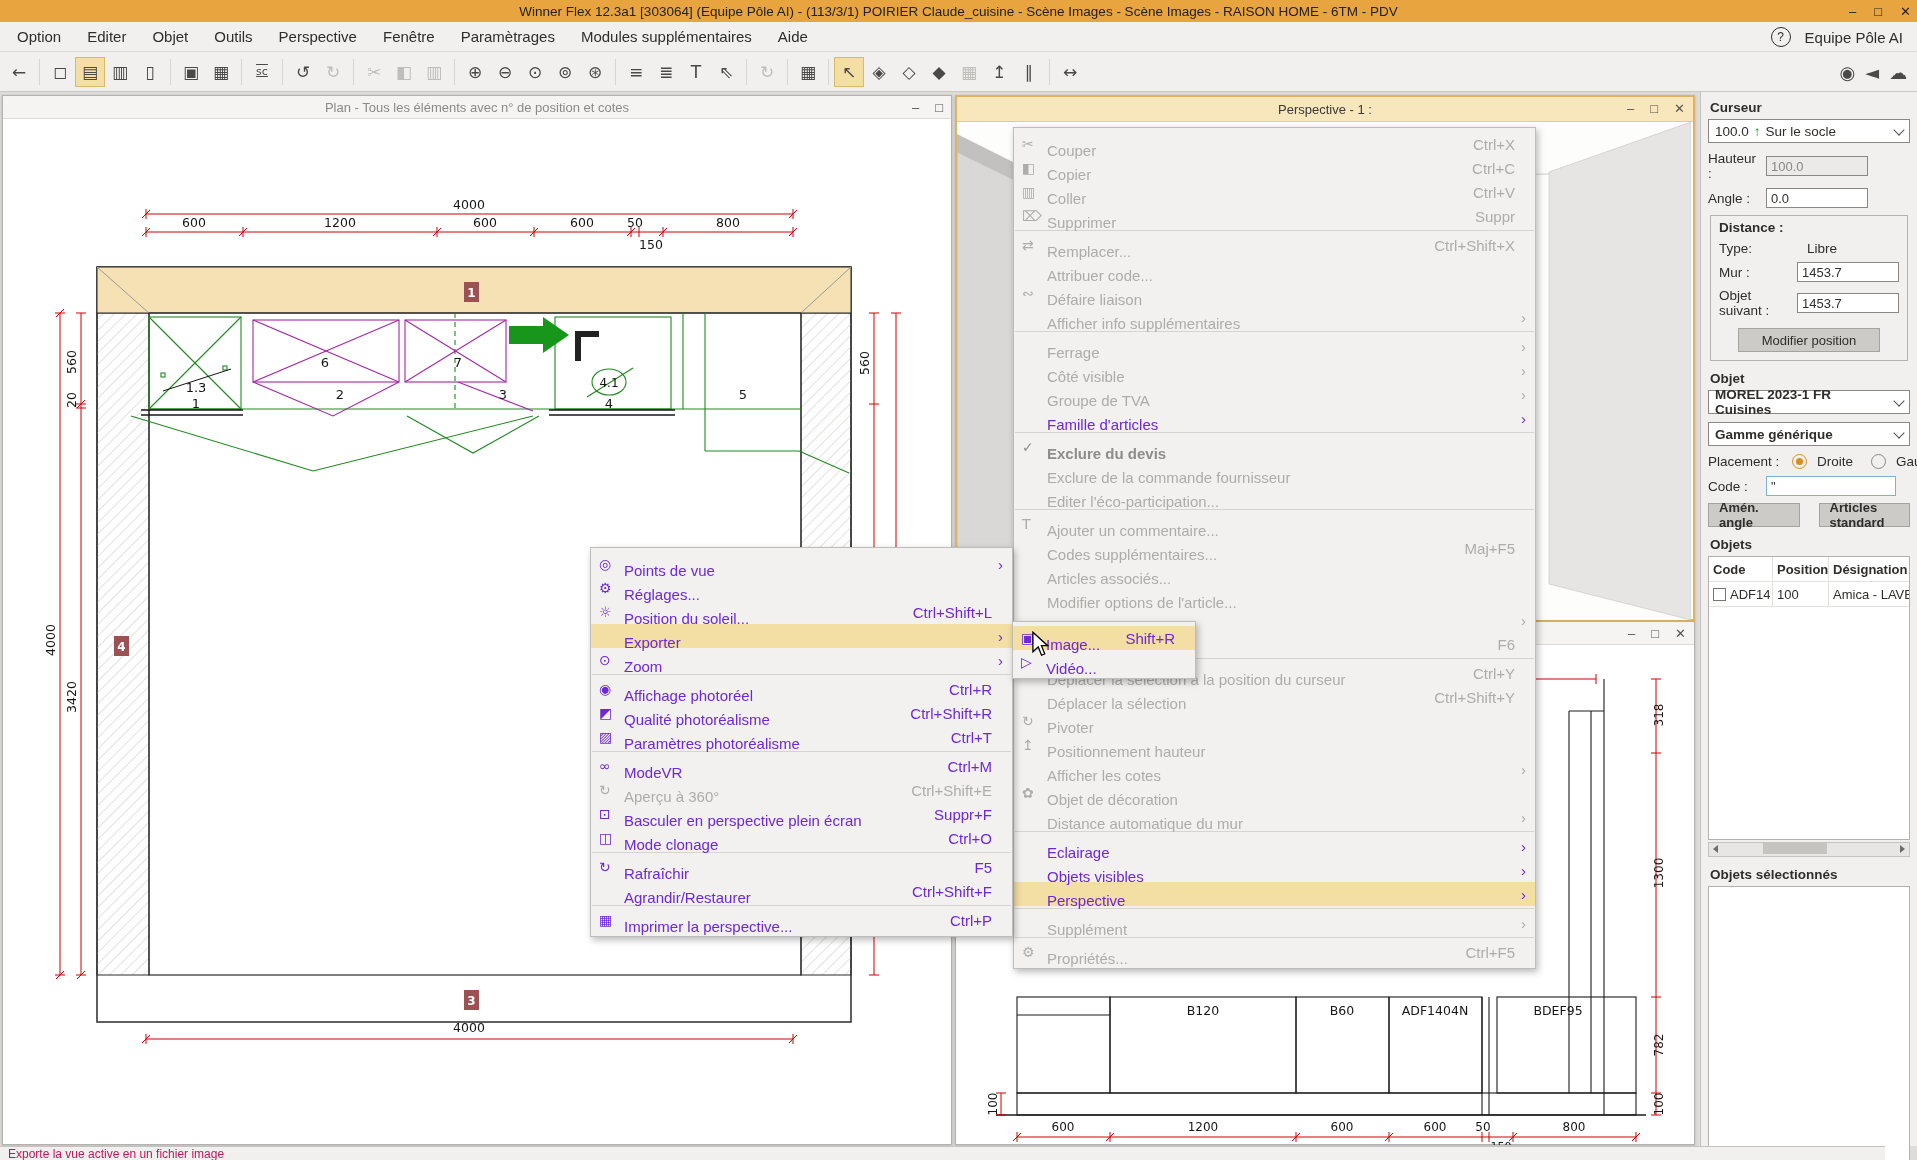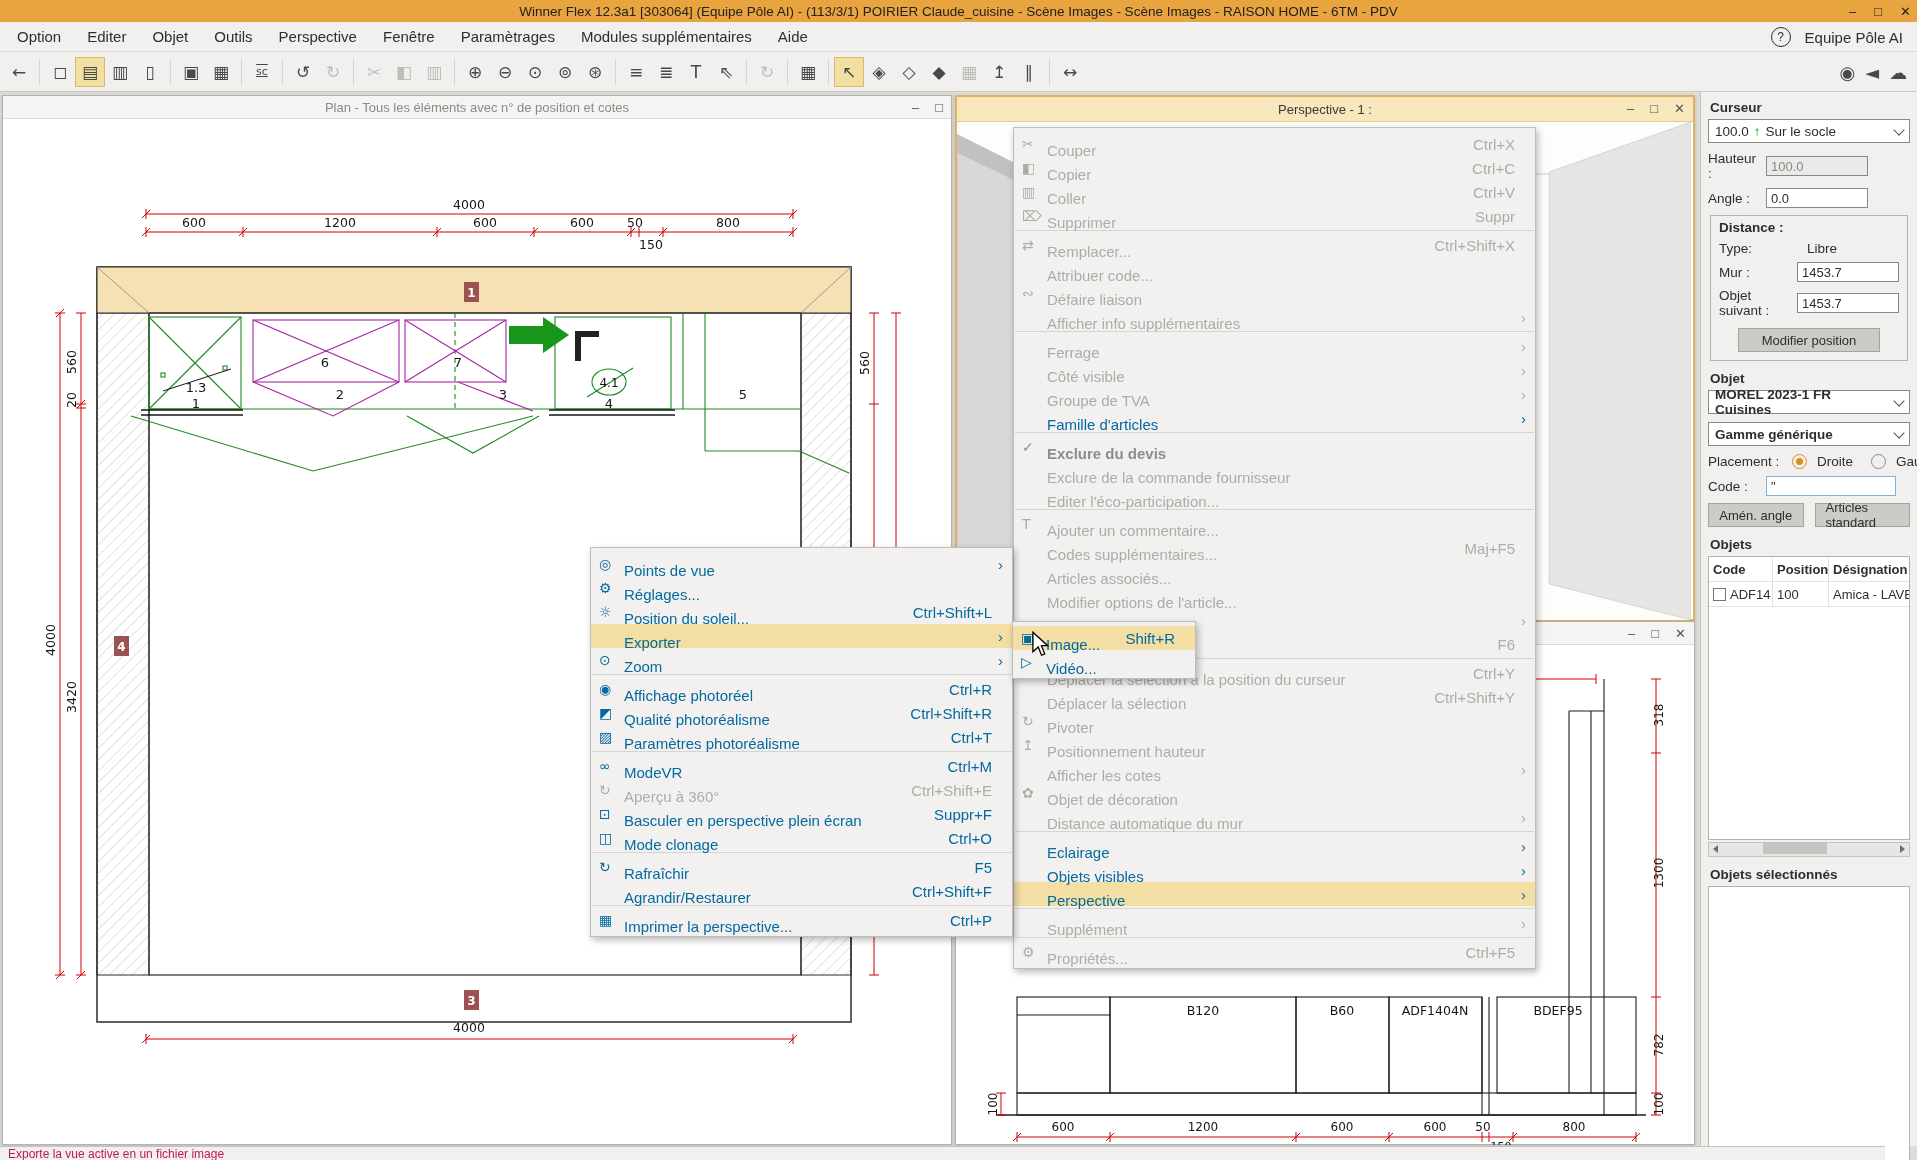--- a/index.html
+++ b/index.html
@@ -26,21 +26,21 @@
   #plan-window{left:2px;top:95px;width:950px;height:1050px;}
   #persp-window{left:955px;top:95px;width:740px;height:526px;border:2px solid #E0B264;}
   #persp-window .wtitle{background:#F8E6BD;color:#3B3A37;height:24px;border-bottom:1px solid #E6C98C;}
   #elev-window{left:955px;top:621px;width:740px;height:524px;}
   svg text{font-family:"DejaVu Sans",sans-serif;}
   
   .menu{position:absolute;background:#F2F1EF;border:1px solid #BFBDBA;box-shadow:2px 3px 7px rgba(0,0,0,.28);padding:4px 0;box-sizing:border-box;}
   #context-menu{left:1013px;top:127px;width:523px;z-index:50;}
   #persp-submenu{left:590px;top:547px;width:423px;z-index:55;}
   #export-flyout{left:1012px;top:621px;width:184px;z-index:60;}
-  .mrow{display:flex;align-items:center;height:24px;padding:0 9px 0 8px;font-size:15px;color:#0369a1;white-space:nowrap;}
+  .mrow{display:flex;align-items:center;height:24px;padding:0 9px 0 8px;font-size:15px;color:#6d28d9;white-space:nowrap;}
   .mrow.dis{color:#AEACA9;}
   .mrow.semi{color:#8F8D8B;font-weight:bold;}
   .mrow.hl{background:#F3DEA3;}
   .mic{width:25px;font-size:14px;font-family:"DejaVu Sans",sans-serif;flex:none;}
   .mlb{flex:1;overflow:hidden;margin-top:12px;}
   .msc{margin-left:22px;}
   .mch{width:11px;text-align:right;font-size:15px;color:inherit;}
   .msep{height:1px;background:#D6D4D1;margin:2px 1px;}
   #mouse-cursor{left:1030px;top:631px;z-index:80;}
   
@@ -56,21 +56,21 @@
   .fieldset{border:1px solid #B5B3B0;margin:2px 2px 10px 2px;padding:4px 8px 8px 8px;}
   .fieldset .ft{font-weight:bold;}
   .frow2{display:flex;align-items:center;margin-top:6px;}
   .frow2 label{flex:1;}
   .btn{background:#CDCBC8;border:1px solid #A5A3A0;color:#2F2E2C;font-size:13px;height:22px;display:flex;align-items:center;justify-content:center;padding:0 10px;font-family:"Liberation Sans",sans-serif;}
   #modifier-btn{margin:10px auto 0 auto;width:120px;}
   .radio{width:13px;height:13px;border:1.4px solid #8A8885;border-radius:50%;display:inline-flex;align-items:center;justify-content:center;margin-right:4px;flex:none;}
   .radio.sel{border-color:#D98E1F;}
   .radio.sel::after{content:"";width:7px;height:7px;border-radius:50%;background:#D98E1F;}
   #code-input{border:1.6px solid #7EB1E0;width:120px;}
-  .btnrow{display:flex;gap:11px;margin:6px 0 10px 0;}
+  .btnrow{display:flex;gap:19px;margin:6px 0 10px 0;font-weight:bold;}
   .btnrow .btn{flex:1;}
   #objets-table{background:#fff;border:1px solid #B4B2AF;height:282px;font-size:13px;overflow:hidden;}
   .trow{display:flex;border-bottom:1px solid #E4E2DF;height:24px;align-items:center;}
   .trow.head{font-weight:bold;}
   .tc{padding:0 4px;overflow:hidden;white-space:nowrap;border-right:1px solid #E4E2DF;height:100%;display:flex;align-items:center;box-sizing:border-box;}
   .tc.c1{width:64px;flex:none;}
   .tc.c2{width:56px;flex:none;}
   .tc.c3{flex:1;border-right:none;}
   .cbx{width:11px;height:11px;border:1px solid #777572;background:#fff;margin-right:4px;flex:none;}
   #hscroll{height:13px;background:#E7E6E4;border:1px solid #C5C3C0;margin-top:2px;position:relative;}

